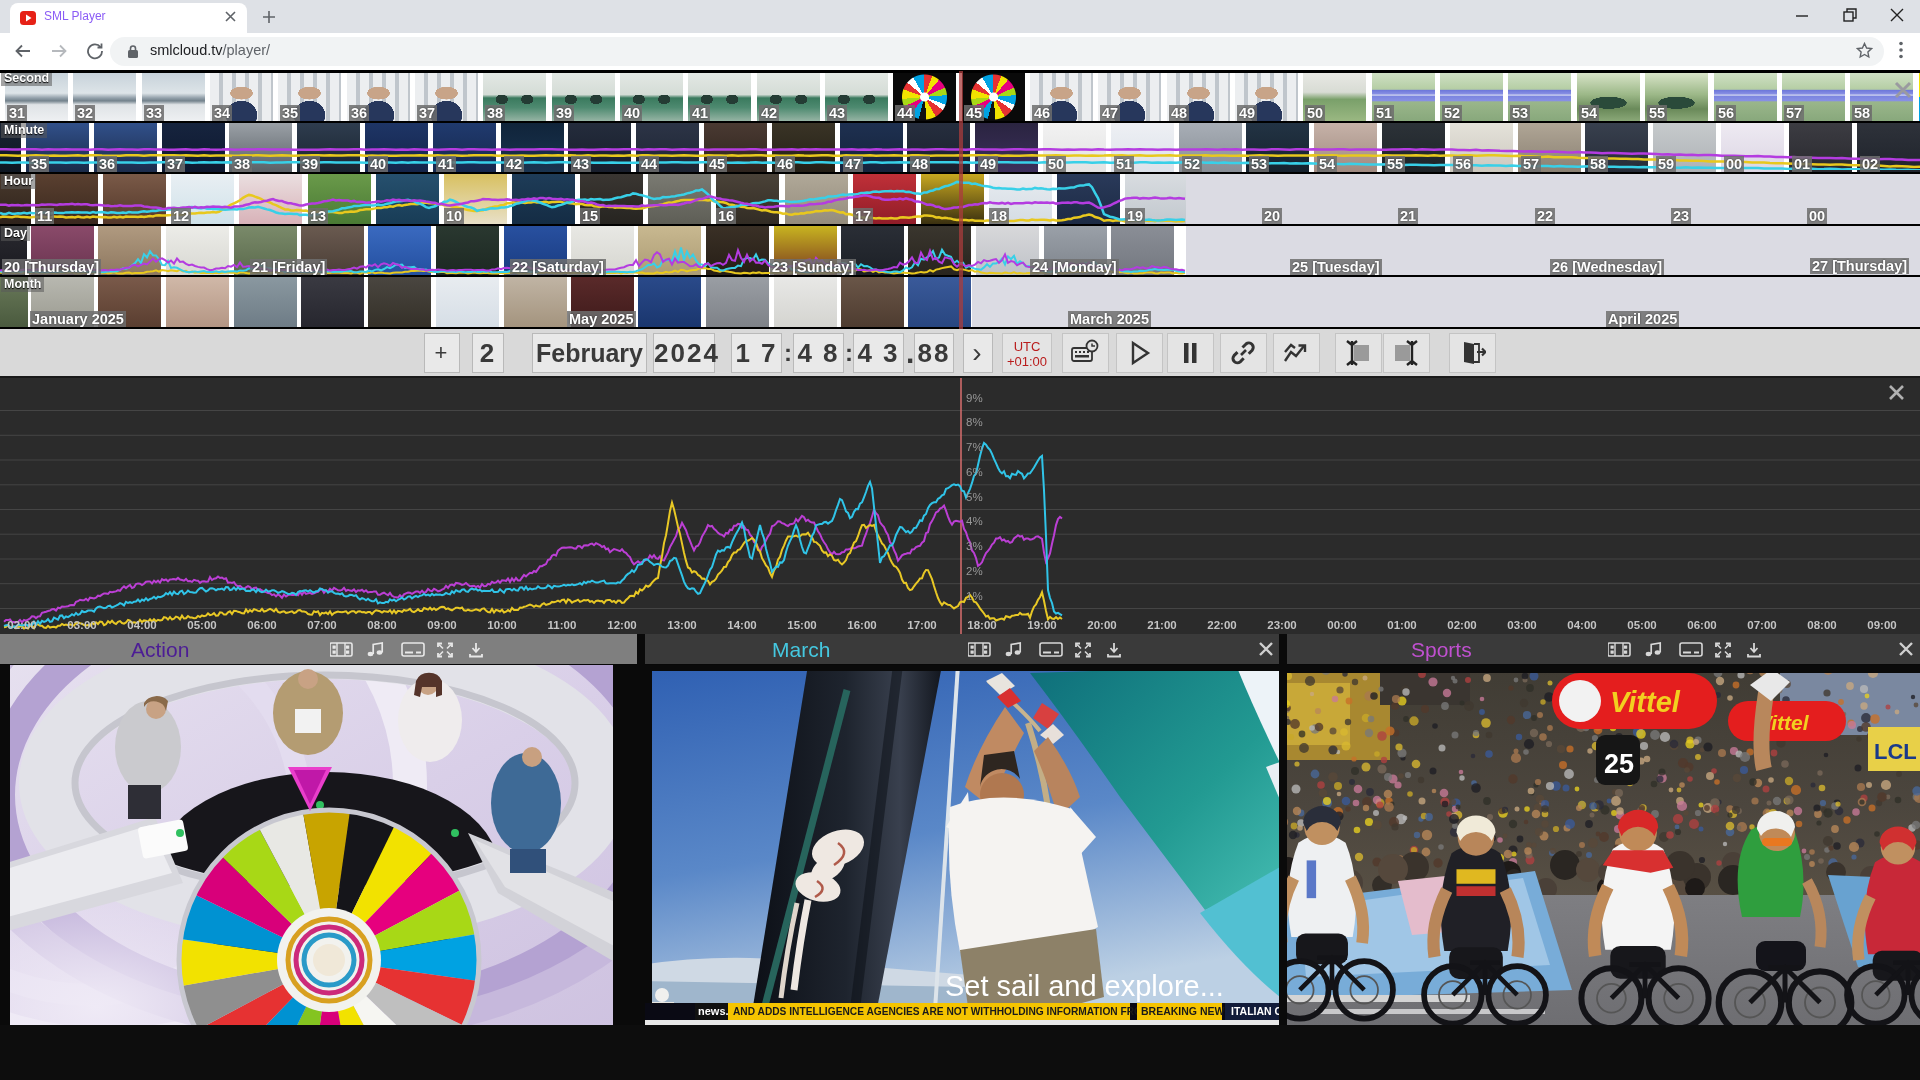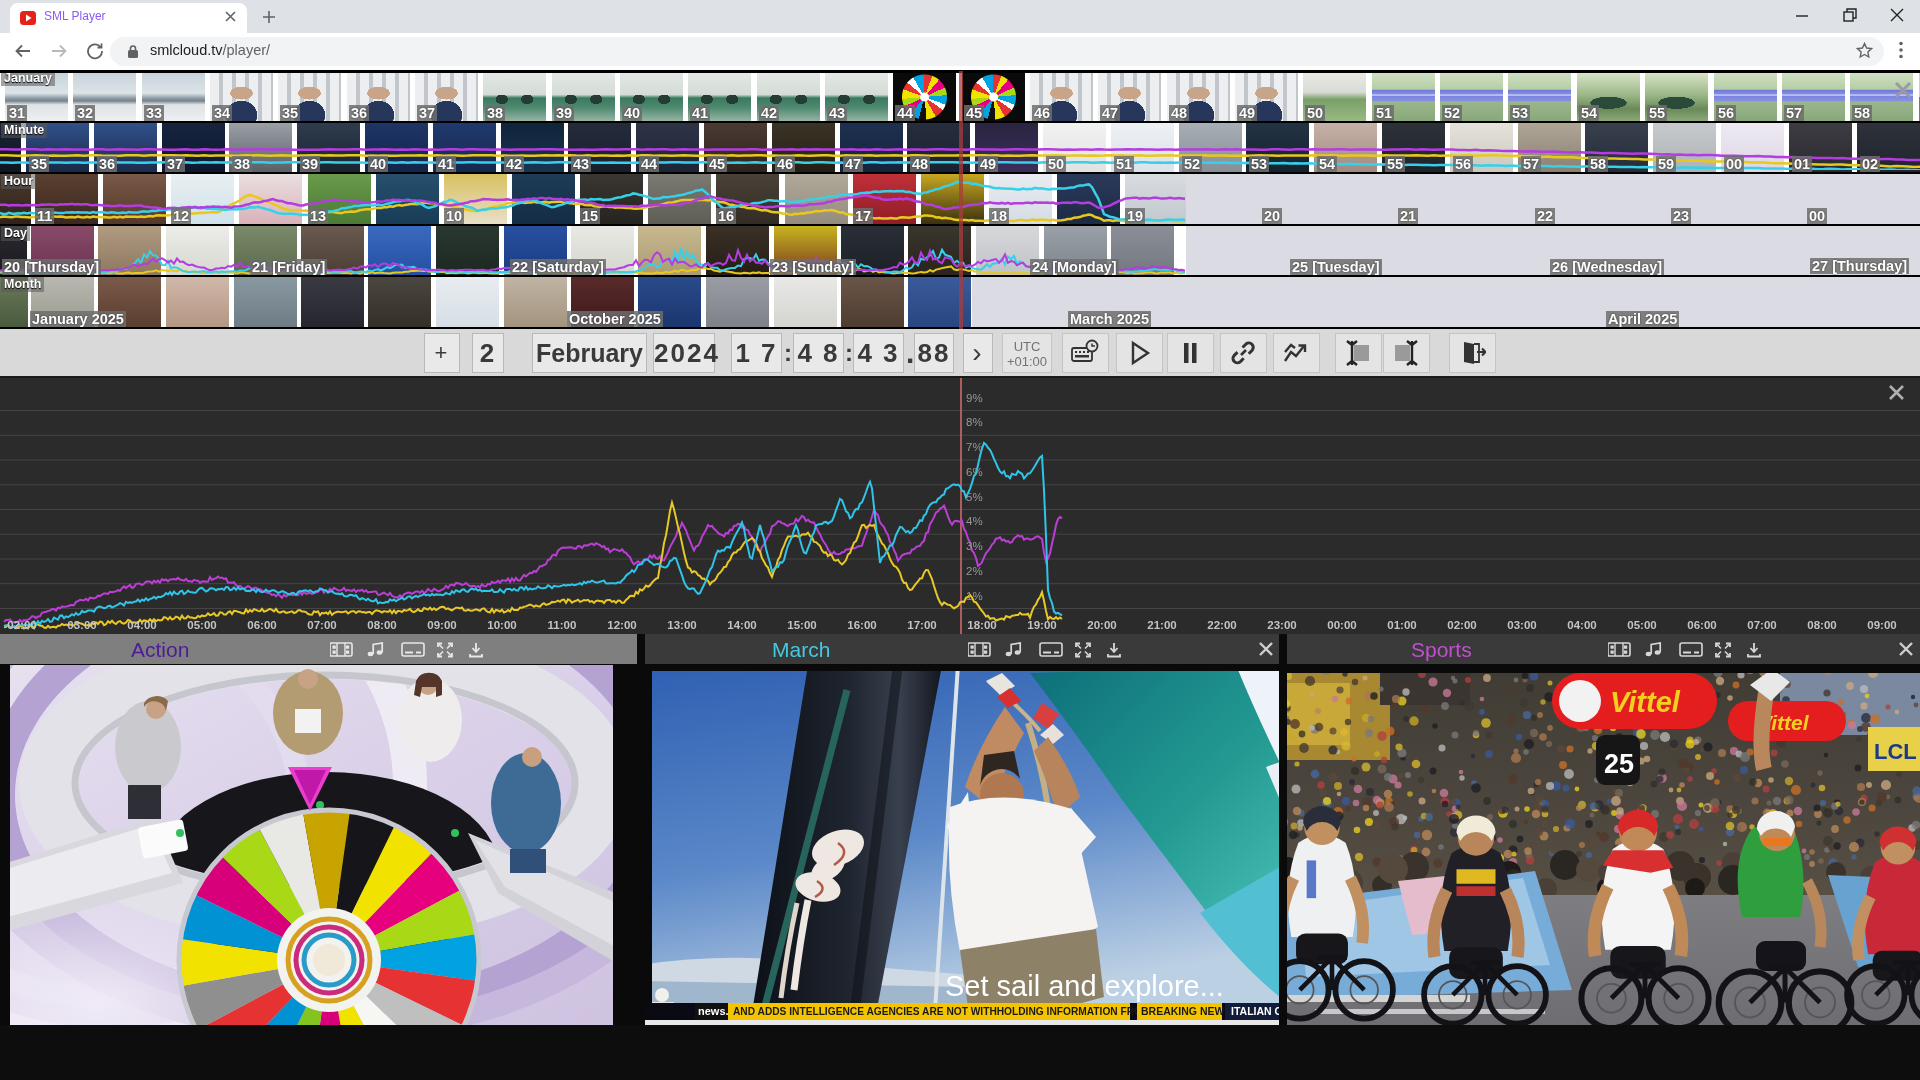--- a/index.html
+++ b/index.html
@@ -292,25 +292,25 @@
 <div class="num" style="left:1807px;top:208px">00</div>
 <div class="num" style="left:2px;top:259px">20 [Thursday]</div>
 <div class="num" style="left:250px;top:259px">21 [Friday]</div>
 <div class="num" style="left:510px;top:259px">22 [Saturday]</div>
 <div class="num" style="left:770px;top:259px">23 [Sunday]</div>
 <div class="num" style="left:1030px;top:259px">24 [Monday]</div>
     <div class="num" style="left:1290px;top:259px">25 [Tuesday]</div>
 <div class="num" style="left:1550px;top:259px">26 [Wednesday]</div>
 <div class="num" style="left:1810px;top:258px">27 [Thursday]</div>
 <div class="num" style="left:30px;top:311px">January 2025</div>
-    <div class="num" style="left:567px;top:311px">October 2025</div>
+    <div class="num" style="left:567px;top:311px">May 2025</div>
 <div class="num" style="left:1068px;top:311px">March 2025</div>
 <div class="num" style="left:1606px;top:311px">April 2025</div>
 
-<div class="rowlab" style="left:1px;top:71px">January</div>
+<div class="rowlab" style="left:1px;top:71px">Second</div>
 <div class="rowlab" style="left:1px;top:123px">Minute</div>
 <div class="rowlab" style="left:1px;top:174px">Hour</div>
 <div class="rowlab" style="left:1px;top:226px">Day</div>
 <div class="rowlab" style="left:1px;top:277px">Month</div>
 
 <div class="abs" style="left:0;top:121px;width:1920px;height:2px;background:#000"></div>
 
 <div class="abs" style="left:0;top:172px;width:1920px;height:2px;background:#000"></div>
 
 <div class="abs" style="left:0;top:224px;width:1920px;height:2px;background:#000"></div>
@@ -332,21 +332,21 @@
 <div class="btn" style="left:532px;width:115px;font-size:25px;font-weight:bold;letter-spacing:0;">February</div>
 <div class="btn" style="left:653px;width:62px;font-size:26px;font-weight:bold;">2024</div>
 <div class="btn" style="left:731px;width:51px;font-size:26px;font-weight:bold;">1 7</div>
 <div class="btn" style="left:793px;width:51px;font-size:26px;font-weight:bold;">4 8</div>
 <div class="btn" style="left:853px;width:51px;font-size:26px;font-weight:bold;">4 3</div>
 <div class="btn" style="left:914px;width:40px;font-size:26px;font-weight:bold;">88</div>
 <div class="btn" style="left:963px;width:30px;font-size:28px;font-weight:normal;">›</div>
 <div class="colon" style="left:784px">:</div>
 <div class="colon" style="left:845px">:</div>
 <div class="colon" style="left:906px;font-size:30px">.</div>
-<div class="abs" style="left:1002px;top:333px;width:50px;height:40px;background:#e4e4e4;border:1px solid #c4c4c4;color:#737373;font-size:13px;text-align:center;line-height:15px;padding-top:5px">UTC<br>+01:00</div>
+<div class="abs" style="left:1002px;top:333px;width:50px;height:40px;background:#e4e4e4;border:1px solid #c4c4c4;color:#b91c1c;font-size:13px;text-align:center;line-height:15px;padding-top:5px">UTC<br>+01:00</div>
 <div class="abs" style="left:1062px;top:333px;width:47px;height:40px;background:#e4e4e4;border:1px solid #c4c4c4"></div>
     <svg class="abs" style="left:1071px;top:339px" width="28" height="28" viewBox="0 0 28 28">
       <rect x="1" y="9" width="20" height="13" rx="2" fill="none" stroke="#333" stroke-width="1.8"></rect>
       <rect x="4" y="12" width="2" height="2" fill="#333"></rect>
       <rect x="8" y="12" width="2" height="2" fill="#333"></rect>
       <rect x="12" y="12" width="2" height="2" fill="#333"></rect>
       <rect x="16" y="12" width="2" height="2" fill="#333"></rect>
       <rect x="4" y="16" width="14" height="2.5" fill="#333"></rect>
       <circle cx="21" cy="7" r="5.5" fill="#e4e4e4" stroke="#333" stroke-width="1.8"></circle>
       <path d="M21 4.5 V7 H24" fill="none" stroke="#333" stroke-width="1.5"></path>

